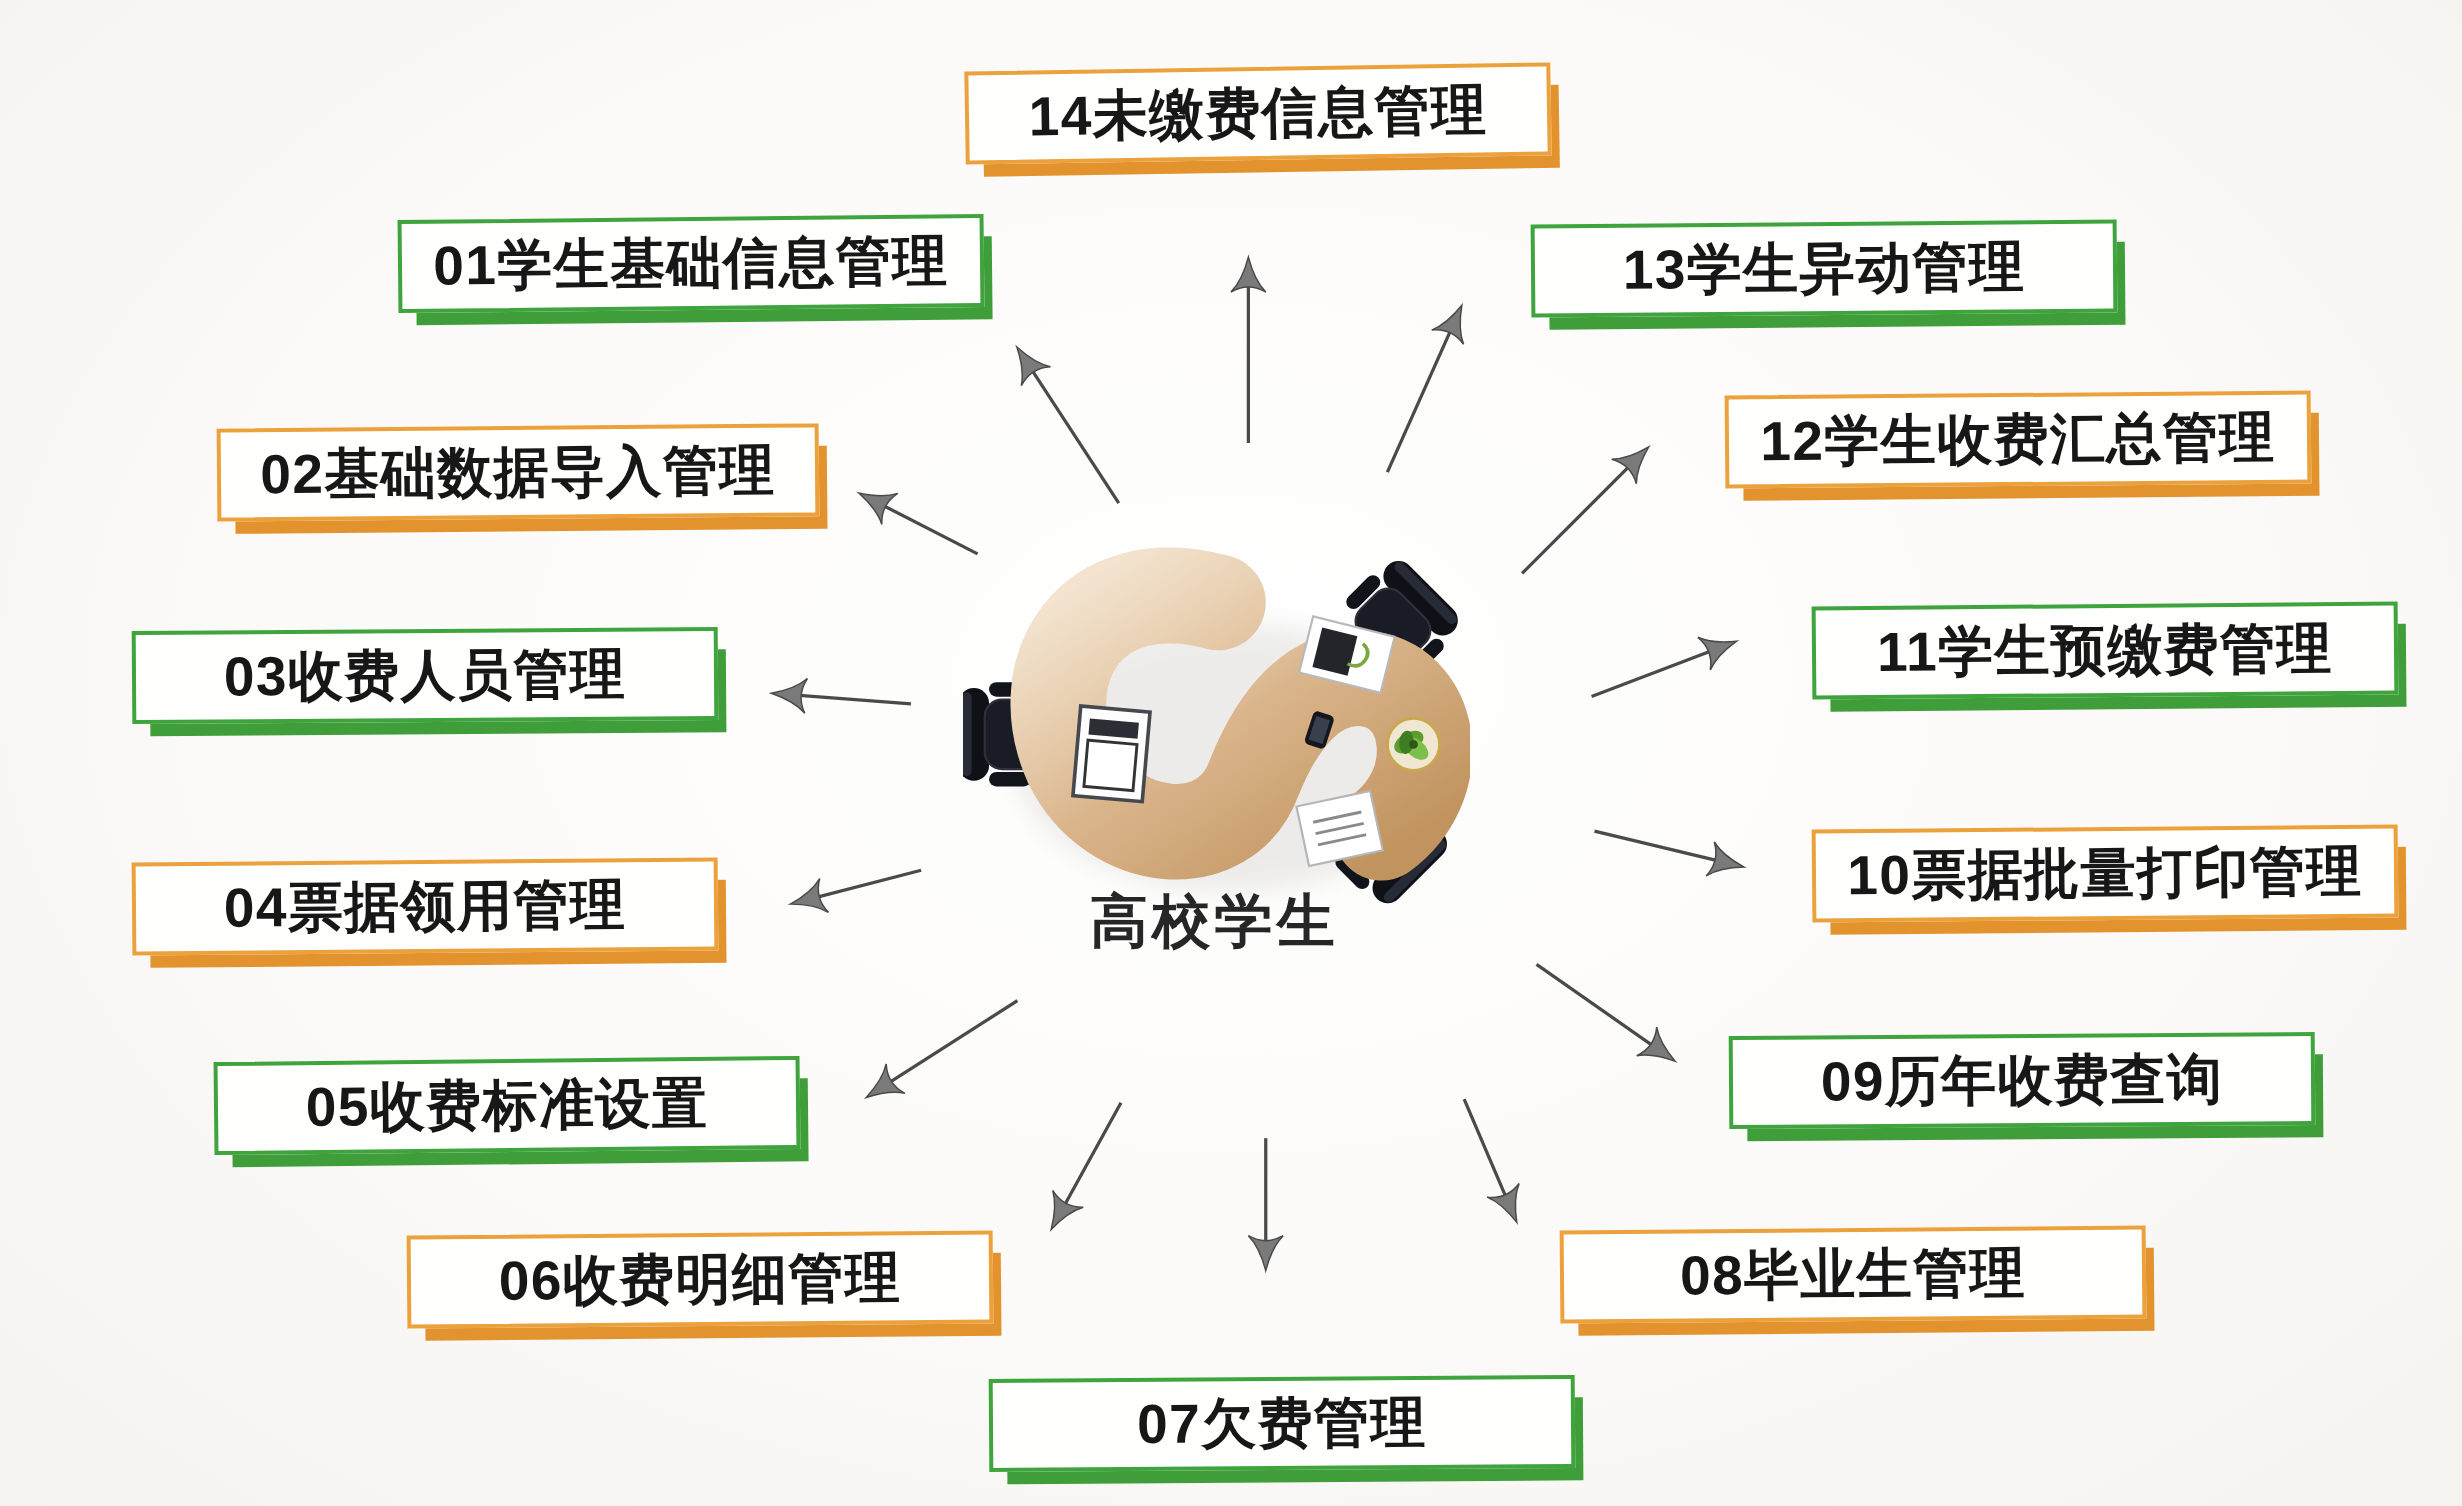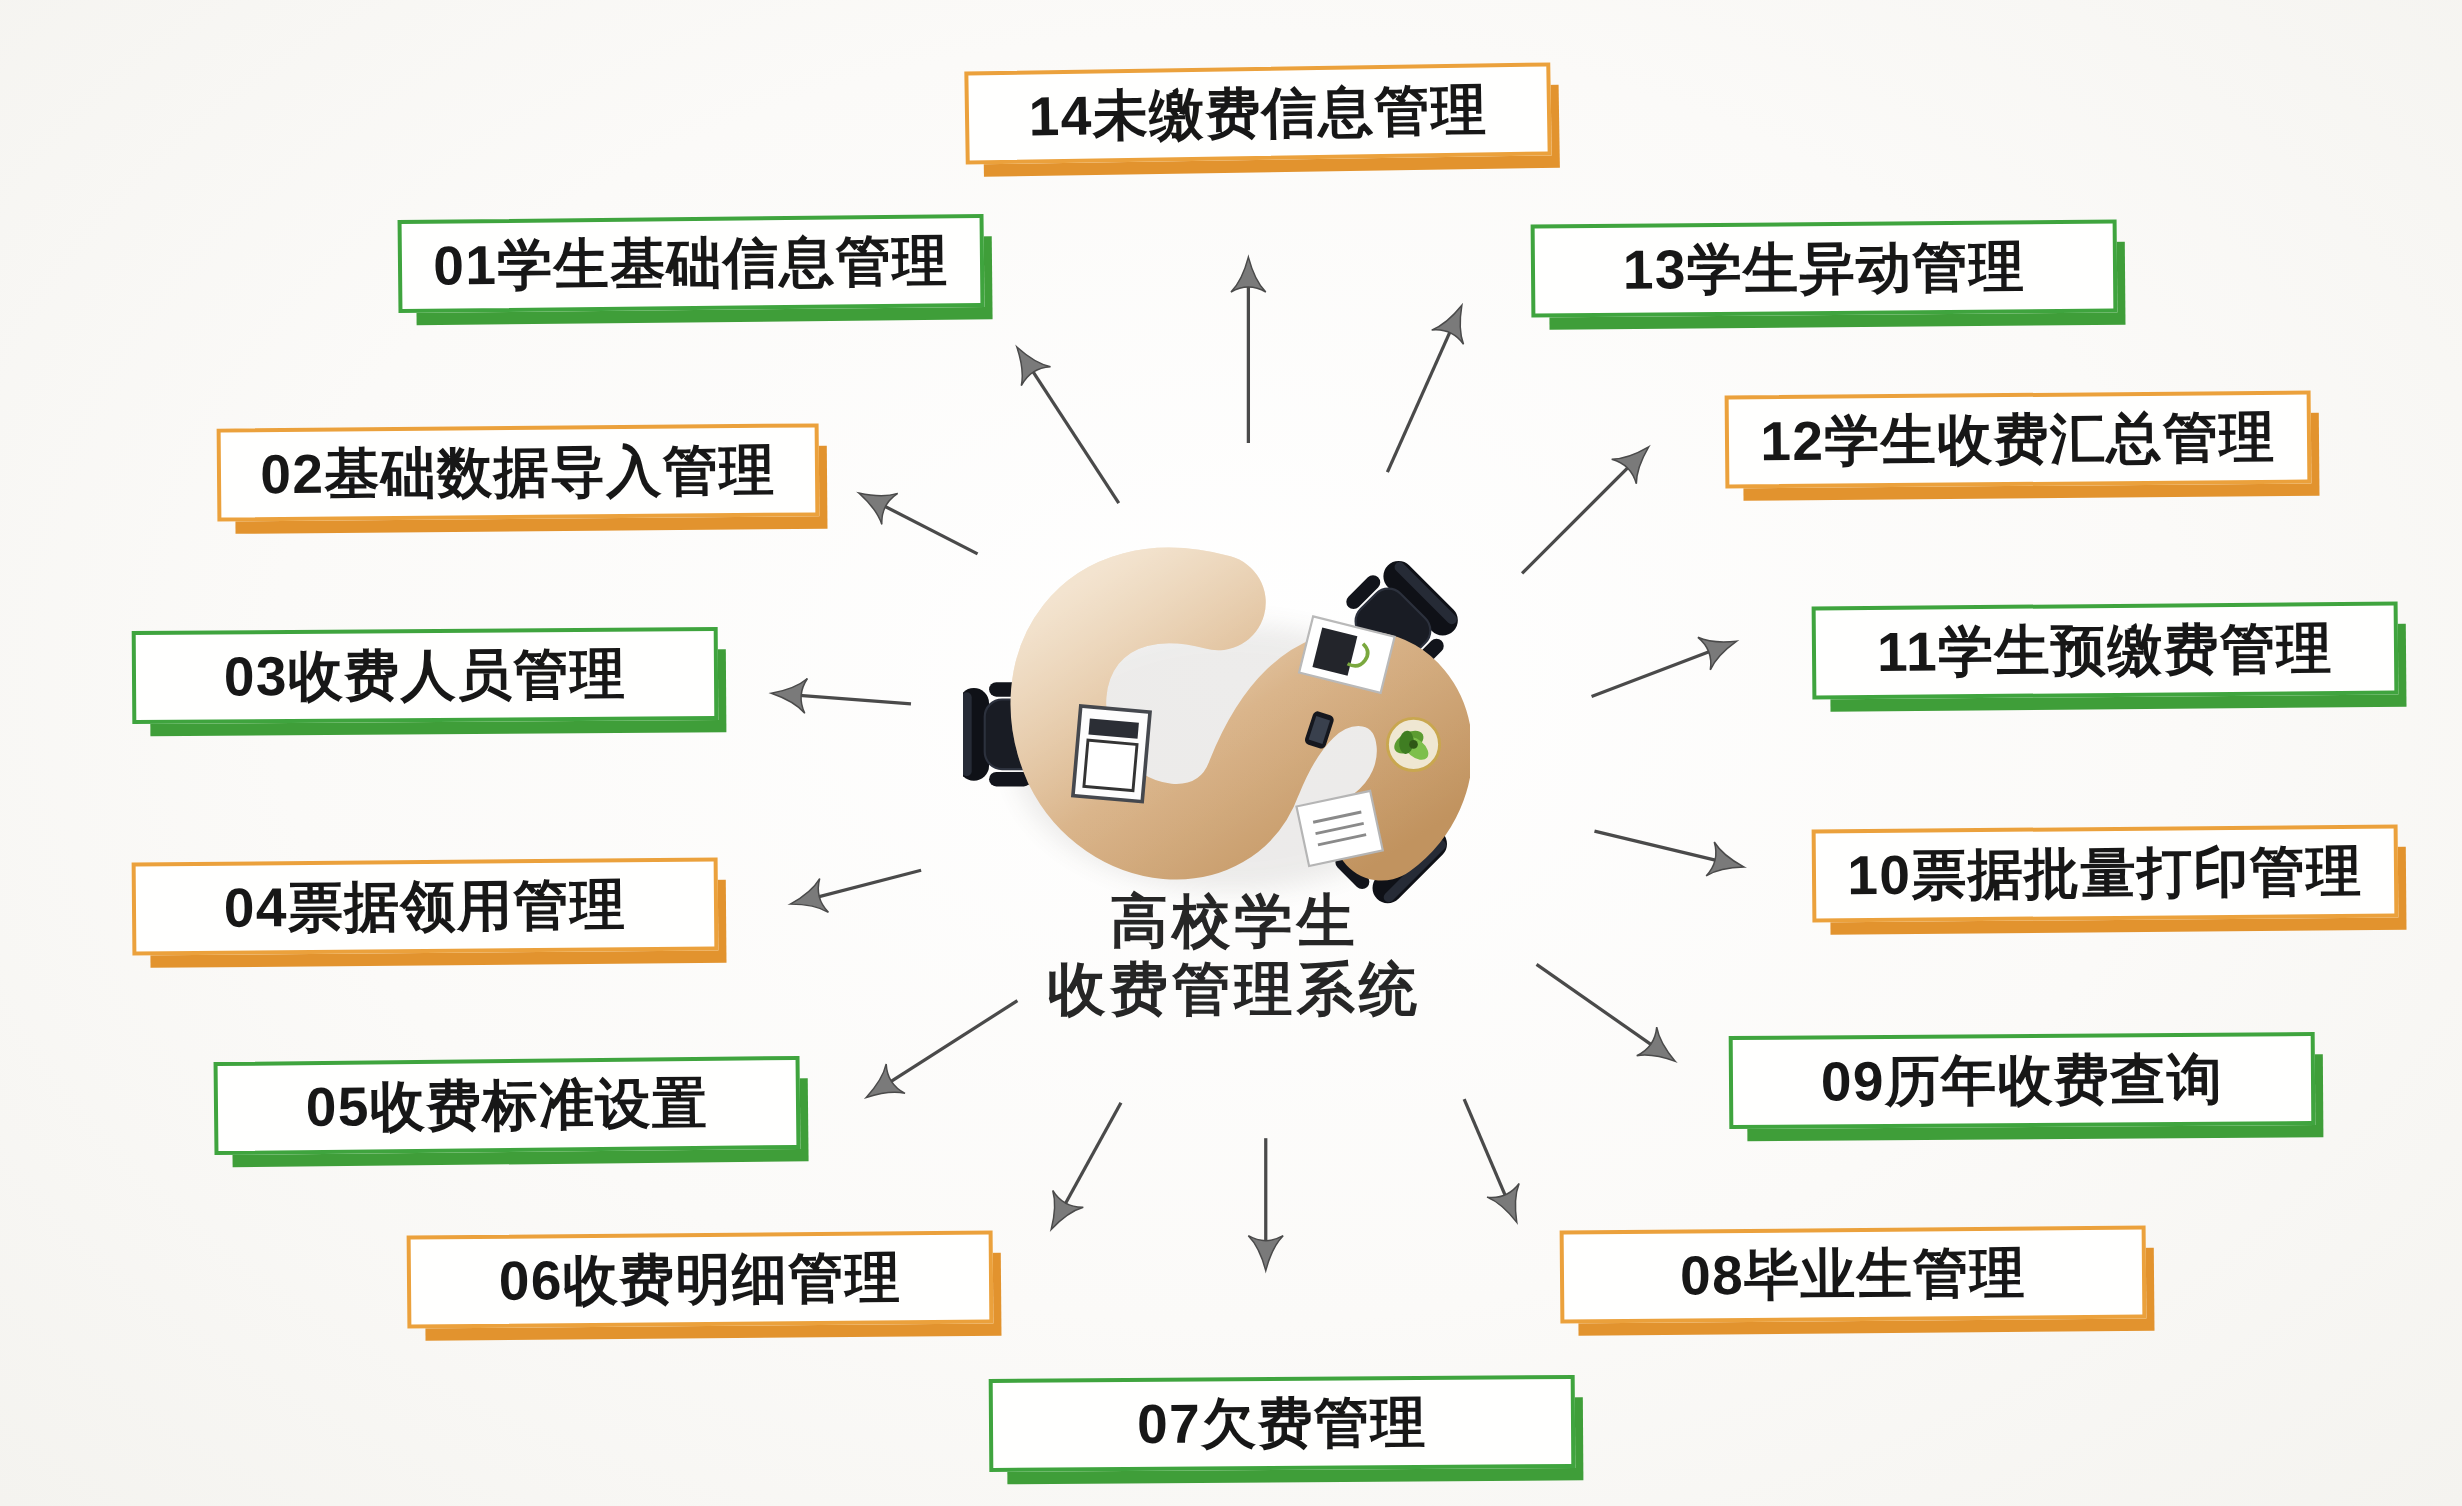--- a/index.html
+++ b/index.html
@@ -15,21 +15,21 @@
     display:flex;align-items:center;justify-content:center;
     font-size:55px;font-weight:600;letter-spacing:1.4px;white-space:nowrap;
     color:var(--text-black,#171717);
   }
   .node.green{border-color:var(--green-border,#3fa43e);box-shadow:13px 17.4px 0 -5px var(--green-shadow,#3f9e39);}
   .node.orange{border-color:var(--orange-border,#eba13c);box-shadow:13px 17.4px 0 -5px var(--orange-shadow,#e2932e);}
   .arrows{position:absolute;left:0;top:0;}
   .arrow{stroke:var(--arrow-gray,#4a4a4a);stroke-width:4.5px;fill:none;}
   .center-art{position:absolute;left:963px;top:540px;}
   .center-title{
-    position:absolute;left:970px;top:887px;width:529px;text-align:center;
+    position:absolute;left:950px;top:887px;width:529px;text-align:center;
     color:#262626;font-weight:600;font-size:58px;line-height:1.18;letter-spacing:4.3px;
   }
 </style>
 </head>
 <body>
 
 <div class="canvas">
 
   <svg class="arrows" width="2462" height="1506" viewBox="0 0 3400 2080">
     <defs>
@@ -129,17 +129,16 @@
     </g>
 
     <g transform="translate(492,262) rotate(18)">
       <rect x="-15" y="-24" width="30" height="48" rx="7" fill="#15171e"></rect>
       <rect x="-10" y="-17" width="20" height="34" fill="#39404d"></rect>
     </g>
   </svg>
 
   <div class="center-title">
     <div>高校学生</div>
-    <div>收费管理系统</div>
   </div>
 
 </div>
 
 
 </body></html>

